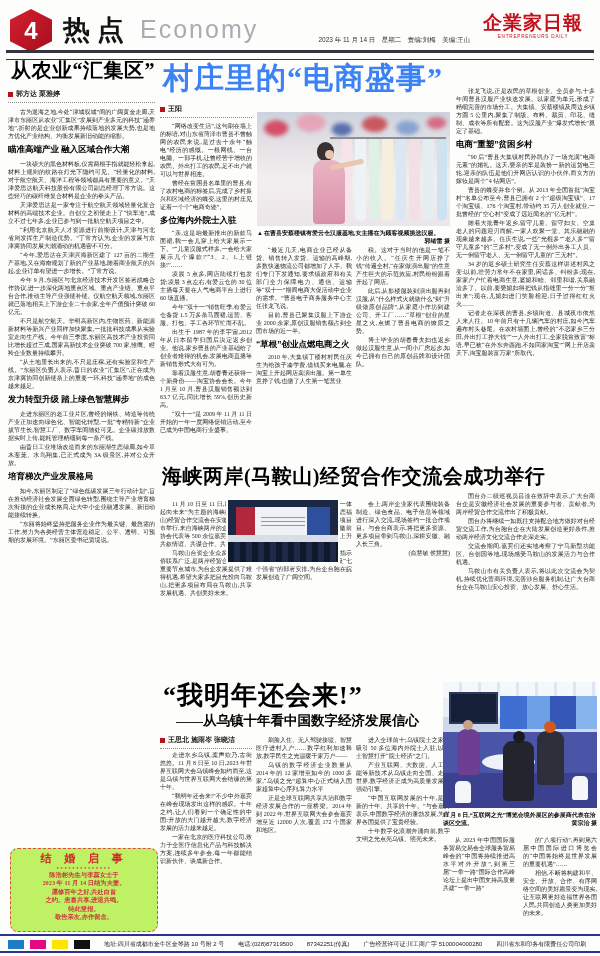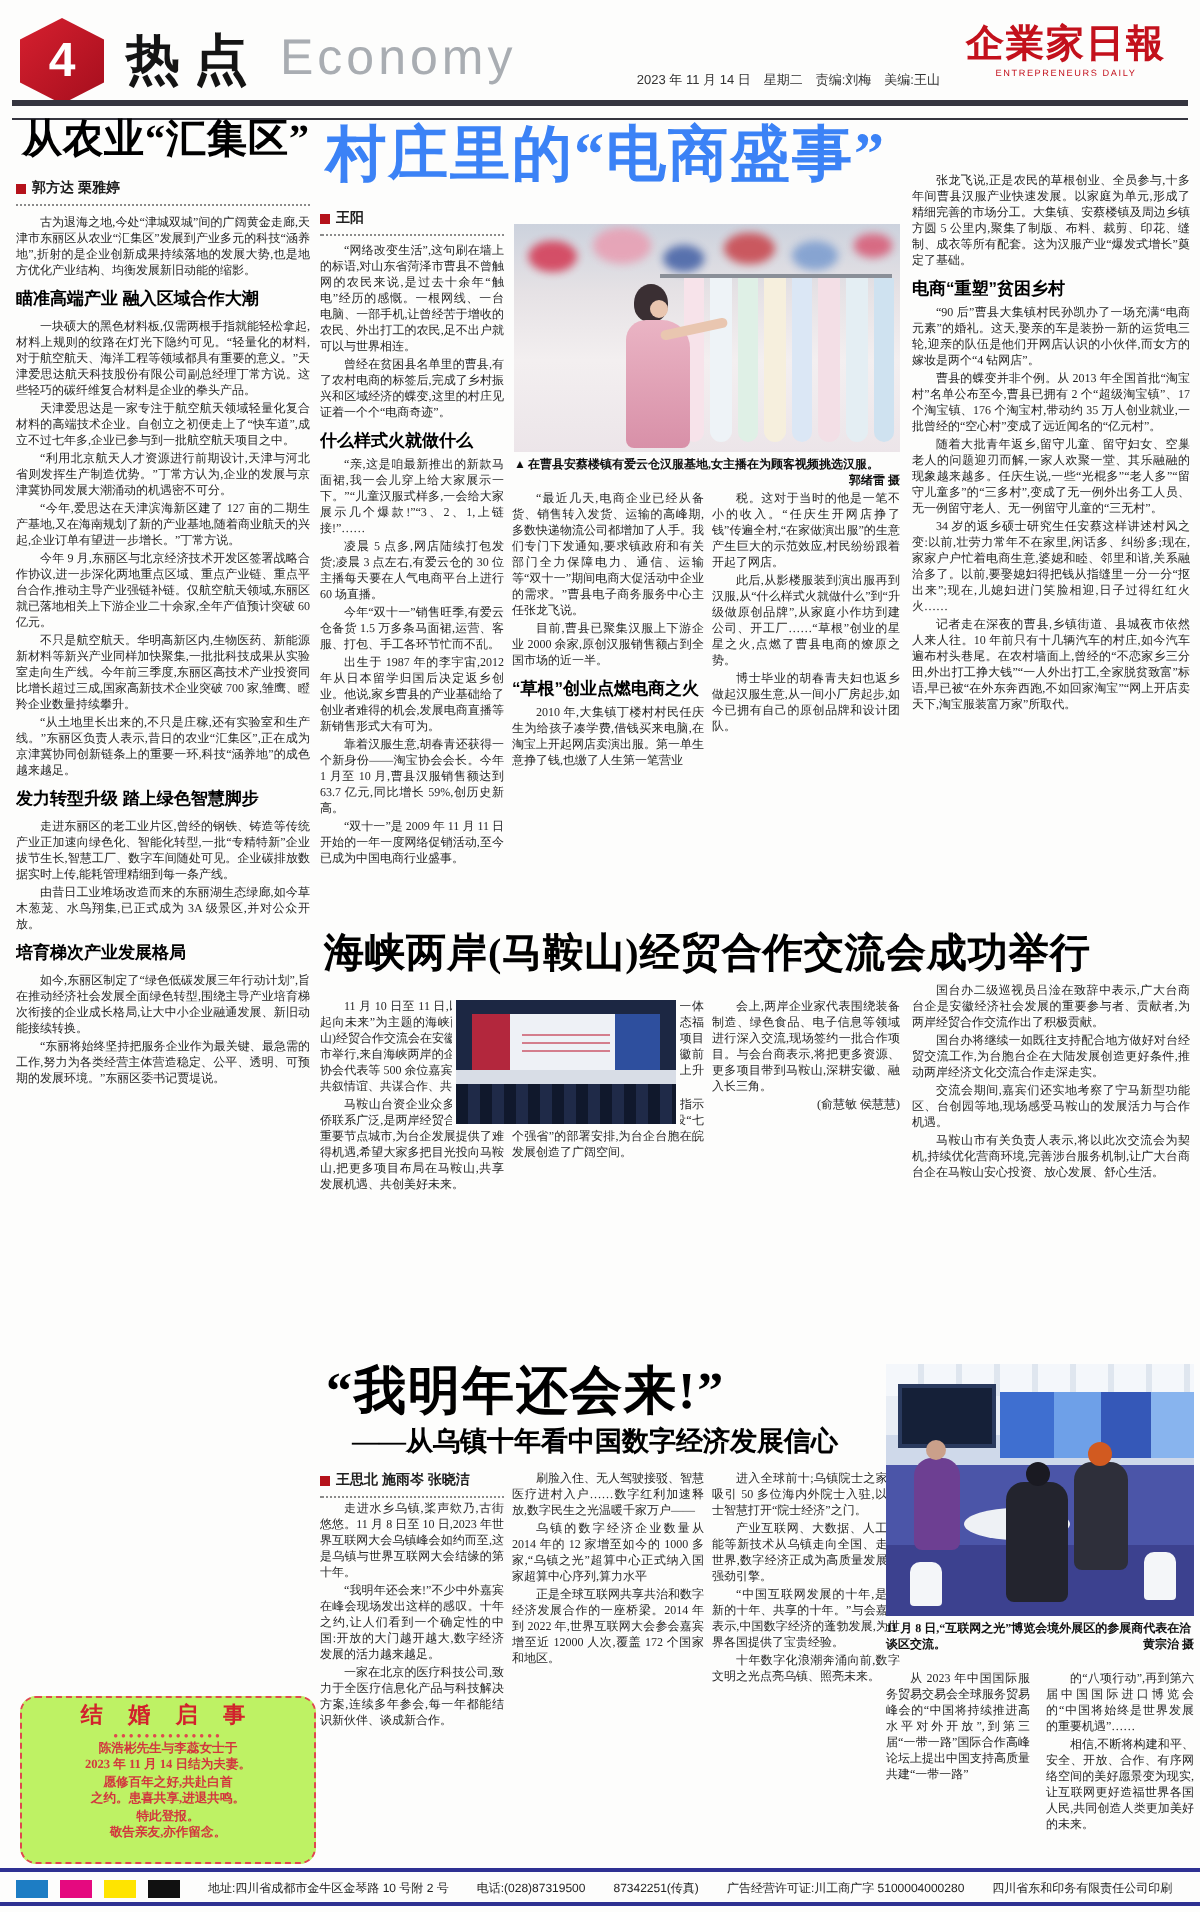--- a/index.html
+++ b/index.html
@@ -222,21 +222,21 @@
   </div>
   <div class="abs cap cap1">
     <span class="mark">▲</span><span>在曹县安蔡楼镇有爱云仓汉服基地,女主播在为顾客视频挑选汉服。</span><span class="credit">郭绪雷 摄</span>
   </div>
 
   <div class="abs a2col1 col flow">
     <div>
         <p>“网络改变生活”,这句刷在墙上的标语,对山东省菏泽市曹县不曾触网的农民来说,是过去十余年“触电”经历的感慨。一根网线、一台电脑、一部手机,让曾经苦于增收的农民、外出打工的农民,足不出户就可以与世界相连。</p>
         <p>曾经在贫困县名单里的曹县,有了农村电商的标签后,完成了乡村振兴和区域经济的蝶变,这里的村庄见证着一个个“电商奇迹”。</p>
       </div>
-    <h3 class="subhead">什么样式火就做什么</h3>
+    <h3 class="subhead">多位海内外院士入驻</h3>
     <div>
         <p>“亲,这是咱最新推出的新款马面裙,我一会儿穿上给大家展示一下。”“儿童汉服式样多,一会给大家展示几个爆款!”“3、2、1,上链接!”……</p>
         <p>凌晨 5 点多,网店陆续打包发货;凌晨 3 点左右,有爱云仓的 30 位主播每天要在人气电商平台上进行 60 场直播。</p>
         <p>今年“双十一”销售旺季,有爱云仓备货 1.5 万多条马面裙,运营、客服、打包、手工各环节忙而不乱。</p>
         <p>出生于 1987 年的李宇宙,2012 年从日本留学归国后决定返乡创业。他说,家乡曹县的产业基础给了创业者难得的机会,发展电商直播等新销售形式大有可为。</p>
         <p>靠着汉服生意,胡春青还获得一个新身份——淘宝协会会长。今年 1 月至 10 月,曹县汉服销售额达到 63.7 亿元,同比增长 59%,创历史新高。</p>
         <p>“双十一”是 2009 年 11 月 11 日开始的一年一度网络促销活动,至今已成为中国电商行业盛事。</p>
       </div>
   </div>
   <div class="abs a2col2 col flow">

